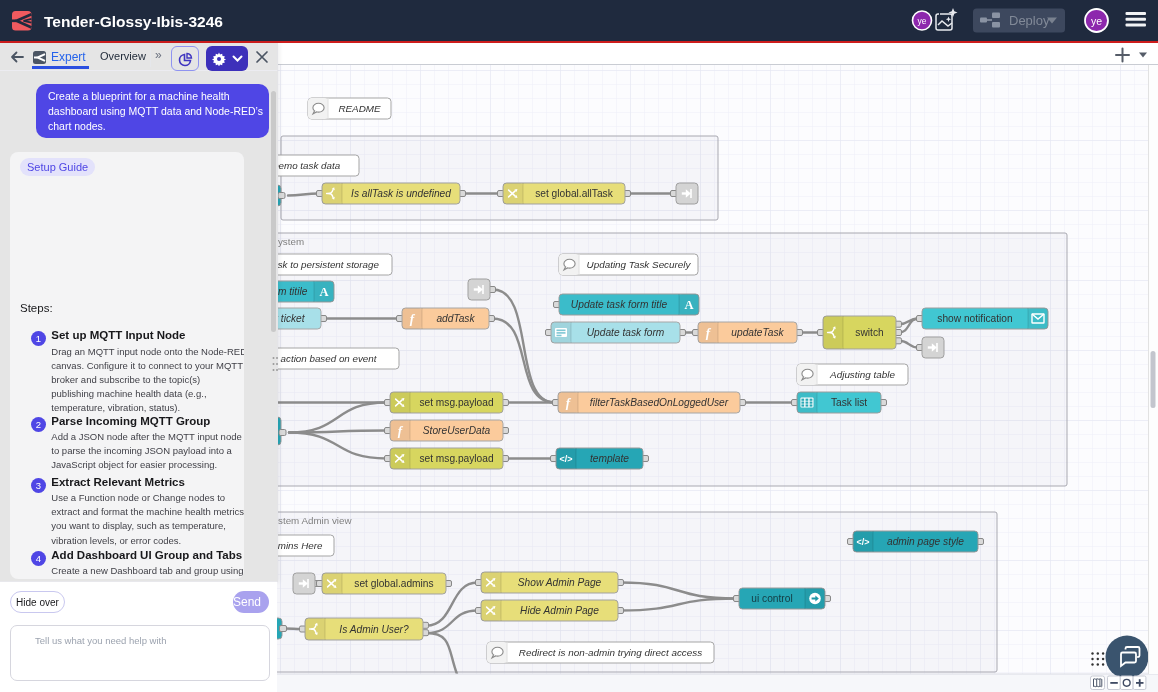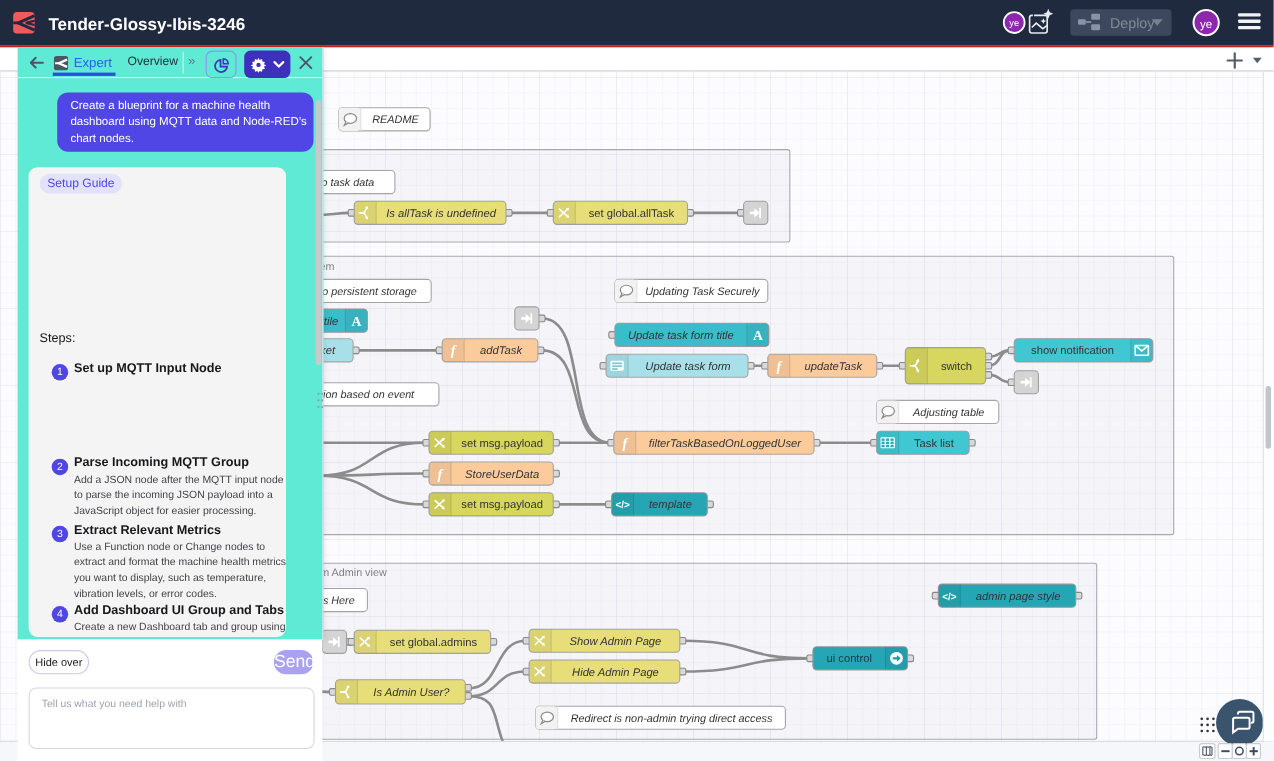--- a/index.html
+++ b/index.html
@@ -487,21 +487,21 @@
   <rect x="1125.5" y="17.8" width="20.5" height="3" rx="1"></rect>
   <rect x="1125.5" y="23.6" width="20.5" height="3" rx="1"></rect>
  </g>
 </svg>
 <style>
 .step{position:absolute;left:10px;width:222px;padding-left:31.3px}
 .num{position:absolute;left:11px;top:2px;width:15px;height:15px;border-radius:50%;background:#4f46e5;color:#fff;font-size:9.5px;text-align:center;line-height:15px}
 .st{font-size:11.5px;font-weight:bold;color:#18181b;line-height:13px;white-space:nowrap}
 .sd{font-size:9.5px;color:#3f3f46;line-height:14.2px;margin-top:2.5px;white-space:nowrap}
 </style>
-<div class="abs" style="left:16px;top:43px;width:278px;height:539px;background:#5eead4;border-right:1px solid #e4e4e7;box-shadow:2px 0 4px rgba(0,0,0,0.06)">
+<div class="abs" style="left:0;top:43px;width:278px;height:539px;background:#e5e5e5;border-right:1px solid #e4e4e7;box-shadow:2px 0 4px rgba(0,0,0,0.06)">
 
   <div class="abs" style="left:0;top:0;width:277px;height:28px;border-bottom:1px solid #ececf1">
     <svg class="abs" style="left:8px;top:5px" width="18" height="18" viewBox="0 0 18 18">
         <g stroke="#4b5563" stroke-width="1.8" fill="none" stroke-linecap="round" stroke-linejoin="round">
           <path d="M15,9 H4 M8.5,4.5 L4,9 l4.5,4.5"></path>
         </g>
       </svg>
     <svg class="abs" style="left:33px;top:8px" width="13" height="13" viewBox="0 0 13 13">
         <rect width="13" height="13" rx="2.5" fill="#4b5563"></rect>
         <g stroke="#fff" fill="none">
@@ -537,20 +537,21 @@
   </div>
 
   <div class="abs" style="left:0;top:28px;width:277px;height:510px;overflow:hidden">
     <div class="abs" style="left:36px;top:13px;width:233px;height:54px;background:#4f46e5;border-radius:10px;color:#fff;font-size:10.5px;line-height:15px;padding:4.5px 4px 4px 12px">Create a blueprint for a machine health<br>dashboard using MQTT data and Node-RED’s<br>chart nodes.</div>
     <div class="abs" style="left:10px;top:81px;width:234px;height:427px;background:#f4f4f5;border-radius:8px;overflow:hidden">
       <div class="abs" style="left:10px;top:6px;height:18px;background:#e3e2fb;color:#4f46e5;font-size:11px;padding:0 7px;border-radius:9px;line-height:18px">Setup Guide</div>
       <div class="abs" style="left:10px;top:150px;font-size:11.5px;font-weight:normal;color:#18181b">Steps:</div>
       <div class="step" style="top:177px">
           <span class="num">1</span>
           <div class="st">Set up MQTT Input Node</div>
+          <div class="sd">Drag an MQTT input node onto the Node-RED<br>canvas. Configure it to connect to your MQTT<br>broker and subscribe to the topic(s)<br>publishing machine health data (e.g.,<br>temperature, vibration, status).</div>
         </div>
       <div class="step" style="top:262.5px">
           <span class="num">2</span>
           <div class="st">Parse Incoming MQTT Group</div>
           <div class="sd">Add a JSON node after the MQTT input node<br>to parse the incoming JSON payload into a<br>JavaScript object for easier processing.</div>
         </div>
       <div class="step" style="top:323.5px">
           <span class="num">3</span>
           <div class="st">Extract Relevant Metrics</div>
           <div class="sd">Use a Function node or Change nodes to<br>extract and format the machine health metrics<br>you want to display, such as temperature,<br>vibration levels, or error codes.</div>
@@ -571,15 +572,15 @@
         <circle cx="1.5" cy="8" r="1"></circle>
         <circle cx="1.5" cy="14" r="1"></circle>
         <circle cx="5" cy="2" r="1"></circle>
         <circle cx="5" cy="8" r="1"></circle>
         <circle cx="5" cy="14" r="1"></circle>
       </g>
     </svg>
 
   <div class="abs" style="left:0;top:538px;width:277px;height:111px;background:#fff;border-top:1px solid #e8e8ec">
     <div class="abs" style="left:10px;top:9px;width:55px;height:22px;border:1px solid #c9c8ef;border-radius:12px;font-size:10px;color:#18181b;text-align:center;line-height:21px">Hide over</div>
-    <div class="abs" style="left:233px;top:9px;width:36px;height:22px;background:#a9a2ee;border-radius:12px;font-size:16px;color:#fff;text-align:center;line-height:22px">Send</div>
-    <div class="abs" style="left:10px;top:43px;width:260px;height:56px;border:1px solid #d6d6de;border-radius:7px;font-size:9.5px;color:#9ca3af;padding:9px 11px">Tell us what you need help with</div>
+    <div class="abs" style="left:233px;top:9px;width:36px;height:22px;background:#a9a2ee;border-radius:12px;font-size:12px;color:#fff;line-height:22px">Send</div>
+    <div class="abs" style="left:10px;top:43px;width:260px;height:56px;border:1px solid #d6d6de;border-radius:7px;font-size:9.5px;color:#9ca3af;padding:9px 24px">Tell us what you need help with</div>
   </div>
 </div>
 </body></html>

